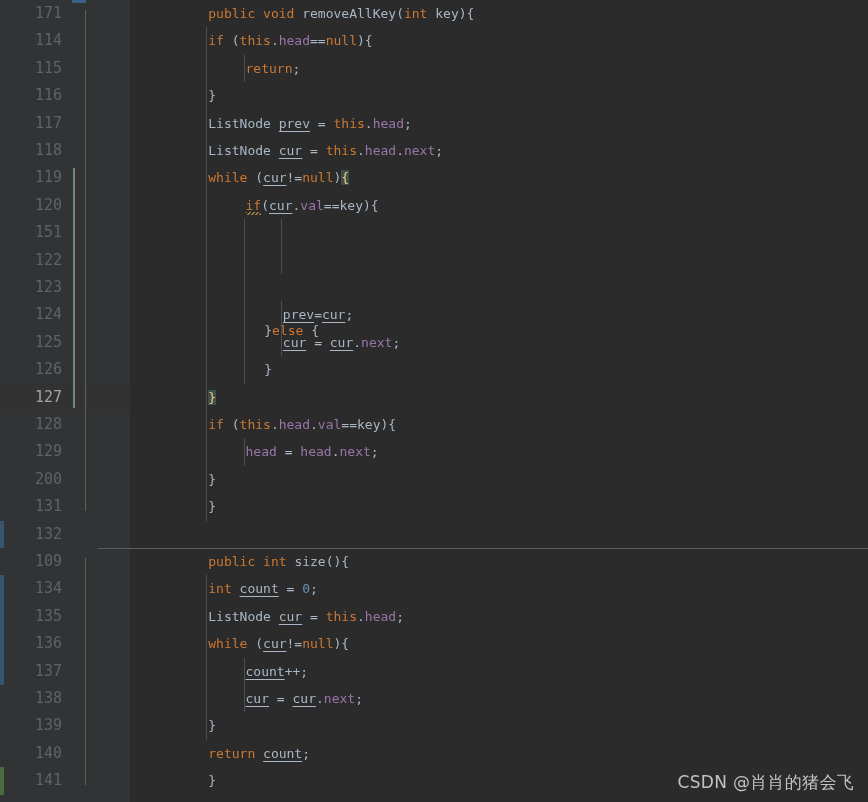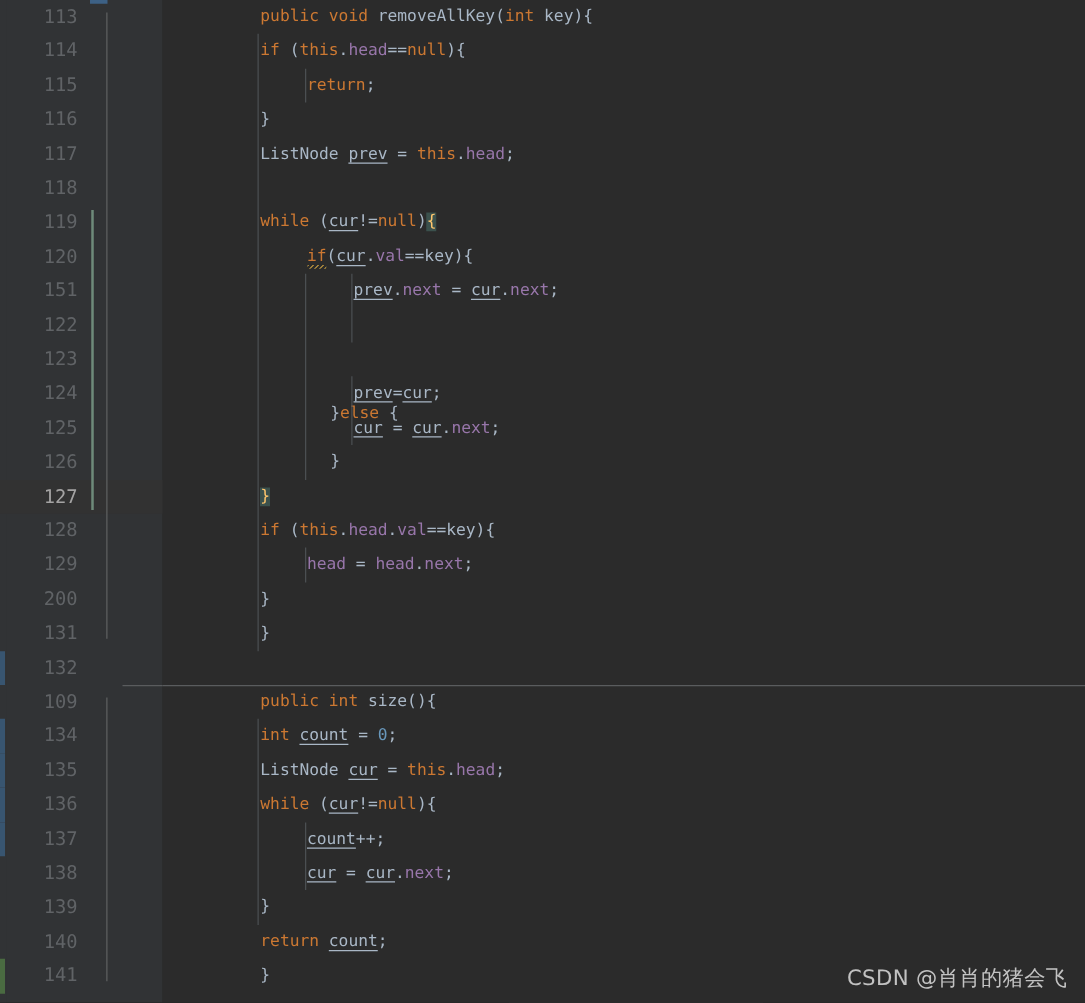--- a/index.html
+++ b/index.html
@@ -101,21 +101,21 @@
 <body>
 
 <div id="editor">
 
   <div class="gutter"></div>
   <div class="gutter-annot"></div>
   <div class="topnub"></div>
 
   <div id="lines-layer">
       <div class="linebg" style="top: 0px;">
-        <div class="num">113</div>
+        <div class="num">171</div>
       </div>
       <div class="linebg" style="top: 27.4px;">
         <div class="num">114</div>
       </div>
       <div class="linebg" style="top: 54.8px;">
         <div class="num">115</div>
       </div>
       <div class="linebg" style="top: 82.2px;">
         <div class="num">116</div>
       </div>
@@ -294,23 +294,23 @@
           <rect x="4.5" y="8" width="6" height="1.2" fill="#8a8a8a"></rect>
         </svg>
       </div>
     </div>
   <div class="codearea" id="code-layer">
       <div class="code-line" style="top: 0px; left: 78.28px;"><span class="kw">public</span><span class="punct"> </span><span class="kw">void</span><span class="punct"> </span><span class="method">removeAllKey</span><span class="punct">(</span><span class="kw">int</span><span class="punct"> </span><span class="param">key</span><span class="punct">){</span></div>
       <div class="code-line" style="top: 27.4px; left: 78.28px;"><span class="kw">if</span><span class="punct"> (</span><span class="kw">this</span><span class="punct">.</span><span class="field">head</span><span class="punct">==</span><span class="kw">null</span><span class="punct">){</span></div>
       <div class="code-line" style="top: 54.8px; left: 115.56px;"><span class="kw">return</span><span class="punct">;</span></div>
       <div class="code-line" style="top: 82.2px; left: 78.28px;"><span class="punct">}</span></div>
       <div class="code-line" style="top: 109.6px; left: 78.28px;"><span class="type">ListNode</span><span class="punct"> </span><span class="localvar">prev</span><span class="punct"> = </span><span class="kw">this</span><span class="punct">.</span><span class="field">head</span><span class="punct">;</span></div>
+      <div class="code-line" style="top: 137px; left: 78.28px;"><span class="type">ListNode</span><span class="punct"> </span><span class="localvar">cur</span><span class="punct"> = </span><span class="kw">this</span><span class="punct">.</span><span class="field">head</span><span class="punct">.</span><span class="field">next</span><span class="punct">;</span></div>
       <div class="code-line" style="top: 164.4px; left: 78.28px;"><span class="kw">while</span><span class="punct"> (</span><span class="localvar">cur</span><span class="punct">!=</span><span class="kw">null</span><span class="punct">)</span><span class="brace-hl">{</span></div>
       <div class="code-line" style="top: 191.8px; left: 115.56px;"><span class="warn">if</span><span class="punct">(</span><span class="localvar">cur</span><span class="punct">.</span><span class="field">val</span><span class="punct">==</span><span class="param">key</span><span class="punct">){</span></div>
-      <div class="code-line" style="top: 219.2px; left: 152.84px;"><span class="localvar">prev</span><span class="punct">.</span><span class="field">next</span><span class="punct"> = </span><span class="localvar">cur</span><span class="punct">.</span><span class="field">next</span><span class="punct">;</span></div>
       <div class="code-line" style="top: 274px; left: 134.2px; margin-top: 43px;"><span class="punct">}</span><span class="kw">else</span><span class="punct"> {</span></div>
       <div class="code-line" style="top: 301.4px; left: 152.84px;"><span class="localvar">prev</span><span class="punct">=</span><span class="localvar">cur</span><span class="punct">;</span></div>
       <div class="code-line" style="top: 328.8px; left: 152.84px;"><span class="localvar">cur</span><span class="punct"> = </span><span class="localvar">cur</span><span class="punct">.</span><span class="field">next</span><span class="punct">;</span></div>
       <div class="code-line" style="top: 356.2px; left: 134.2px;"><span class="punct">}</span></div>
       <div class="code-line" style="top: 383.6px; left: 78.28px;"><span class="brace-hl">}</span></div>
       <div class="code-line" style="top: 411px; left: 78.28px;"><span class="kw">if</span><span class="punct"> (</span><span class="kw">this</span><span class="punct">.</span><span class="field">head</span><span class="punct">.</span><span class="field">val</span><span class="punct">==</span><span class="param">key</span><span class="punct">){</span></div>
       <div class="code-line" style="top: 438.4px; left: 115.56px;"><span class="field">head</span><span class="punct"> = </span><span class="field">head</span><span class="punct">.</span><span class="field">next</span><span class="punct">;</span></div>
       <div class="code-line" style="top: 465.8px; left: 78.28px;"><span class="punct">}</span></div>
       <div class="code-line" style="top: 493.2px; left: 78.28px;"><span class="punct">}</span></div>
       <div class="code-line" style="top: 520.6px; left: 41px;"></div>

